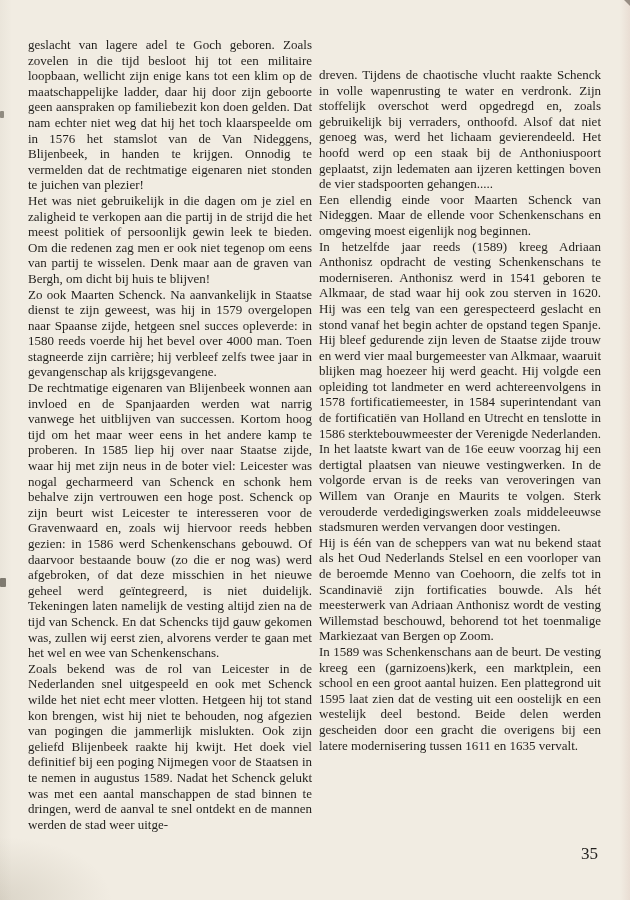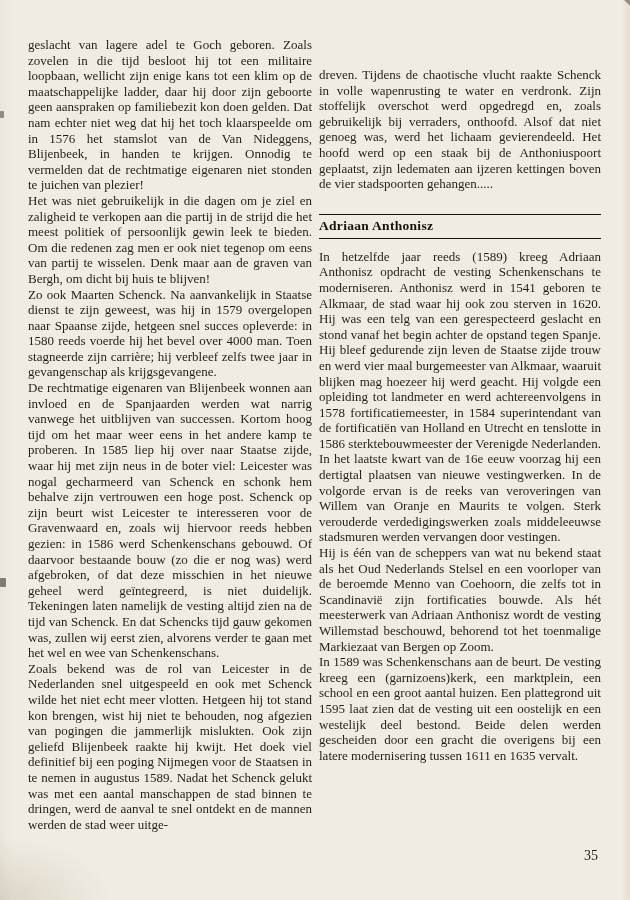--- a/index.html
+++ b/index.html
@@ -49,21 +49,21 @@
     line-height: 15px;
     font-weight: bold;
     letter-spacing: 0.3px;
     color: #14120e;
     text-align: left;
   }
   .page-number {
     position: absolute;
     right: 32px;
     bottom: 36px;
-    font-size: 14px;
+    font-size: 17px;
     color: #242220;
   }
   .edge-mark {
     position: absolute;
     background: #454035;
     border-radius: 1px;
   }
   .edge-mark.m1 { left: 0; top: 111px; width: 4px; height: 7px; opacity: .55; }
   .edge-mark.m2 { left: 0; top: 578px; width: 6px; height: 9px; opacity: .65; }
   .corner-mark {
@@ -81,24 +81,22 @@
   <div class="col col-left">
     <p>geslacht van lagere adel te Goch geboren. Zoals zovelen in die tijd besloot hij tot een militaire loopbaan, wellicht zijn enige kans tot een klim op de maatschappelijke ladder, daar hij door zijn geboorte geen aanspraken op familiebezit kon doen gelden. Dat nam echter niet weg dat hij het toch klaarspeelde om in 1576 het stamslot van de Van Nideggens, Blijenbeek, in handen te krijgen. Onnodig te vermelden dat de rechtmatige eigenaren niet stonden te juichen van plezier!</p>
     <p>Het was niet gebruikelijk in die dagen om je ziel en zaligheid te verkopen aan die partij in de strijd die het meest politiek of persoonlijk gewin leek te bieden. Om die redenen zag men er ook niet tegenop om eens van partij te wisselen. Denk maar aan de graven van Bergh, om dicht bij huis te blijven!</p>
     <p>Zo ook Maarten Schenck. Na aanvankelijk in Staatse dienst te zijn geweest, was hij in 1579 overgelopen naar Spaanse zijde, hetgeen snel succes opleverde: in 1580 reeds voerde hij het bevel over 4000 man. Toen stagneerde zijn carrière; hij verbleef zelfs twee jaar in gevangenschap als krijgsgevangene.</p>
     <p>De rechtmatige eigenaren van Blijenbeek wonnen aan invloed en de Spanjaarden werden wat narrig vanwege het uitblijven van successen. Kortom hoog tijd om het maar weer eens in het andere kamp te proberen. In 1585 liep hij over naar Staatse zijde, waar hij met zijn neus in de boter viel: Leicester was nogal gecharmeerd van Schenck en schonk hem behalve zijn vertrouwen een hoge post. Schenck op zijn beurt wist Leicester te interesseren voor de Gravenwaard en, zoals wij hiervoor reeds hebben gezien: in 1586 werd Schenkenschans gebouwd. Of daarvoor bestaande bouw (zo die er nog was) werd afgebroken, of dat deze misschien in het nieuwe geheel werd geïntegreerd, is niet duidelijk. Tekeningen laten namelijk de vesting altijd zien na de tijd van Schenck. En dat Schencks tijd gauw gekomen was, zullen wij eerst zien, alvorens verder te gaan met het wel en wee van Schenkenschans.</p>
     <p>Zoals bekend was de rol van Leicester in de Nederlanden snel uitgespeeld en ook met Schenck wilde het niet echt meer vlotten. Hetgeen hij tot stand kon brengen, wist hij niet te behouden, nog afgezien van pogingen die jammerlijk mislukten. Ook zijn geliefd Blijenbeek raakte hij kwijt. Het doek viel definitief bij een poging Nijmegen voor de Staatsen in te nemen in augustus 1589. Nadat het Schenck gelukt was met een aantal manschappen de stad binnen te dringen, werd de aanval te snel ontdekt en de mannen werden de stad weer uitge-</p>
   </div>
 
   <div class="col col-right">
     <p>dreven. Tijdens de chaotische vlucht raakte Schenck in volle wapenrusting te water en verdronk. Zijn stoffelijk overschot werd opgedregd en, zoals gebruikelijk bij verraders, onthoofd. Alsof dat niet genoeg was, werd het lichaam gevierendeeld. Het hoofd werd op een staak bij de Anthoniuspoort geplaatst, zijn ledematen aan ijzeren kettingen boven de vier stadspoorten gehangen.....</p>
+    <p>Een ellendig einde voor Maarten Schenck van Nideggen. Maar de ellende voor Schenkenschans en omgeving moest eigenlijk nog beginnen.</p>
 
-    <div class="section-heading">
-      <h2>Adriaan Anthonisz</h2>
-    </div>
 
     <p>In hetzelfde jaar reeds (1589) kreeg Adriaan Anthonisz opdracht de vesting Schenkenschans te moderniseren. Anthonisz werd in 1541 geboren te Alkmaar, de stad waar hij ook zou sterven in 1620. Hij was een telg van een gerespecteerd geslacht en stond vanaf het begin achter de opstand tegen Spanje. Hij bleef gedurende zijn leven de Staatse zijde trouw en werd vier maal burgemeester van Alkmaar, waaruit blijken mag hoezeer hij werd geacht. Hij volgde een opleiding tot landmeter en werd achtereenvolgens in 1578 fortificatiemeester, in 1584 superintendant van de fortificatiën van Holland en Utrecht en tenslotte in 1586 sterktebouwmeester der Verenigde Nederlanden. In het laatste kwart van de 16e eeuw voorzag hij een dertigtal plaatsen van nieuwe vestingwerken. In de volgorde ervan is de reeks van veroveringen van Willem van Oranje en Maurits te volgen. Sterk verouderde verdedigingswerken zoals middeleeuwse stadsmuren werden vervangen door vestingen.</p>
     <p>Hij is één van de scheppers van wat nu bekend staat als het Oud Nederlands Stelsel en een voorloper van de beroemde Menno van Coehoorn, die zelfs tot in Scandinavië zijn fortificaties bouwde. Als hét meesterwerk van Adriaan Anthonisz wordt de vesting Willemstad beschouwd, behorend tot het toenmalige Markiezaat van Bergen op Zoom.</p>
     <p>In 1589 was Schenkenschans aan de beurt. De vesting kreeg een (garnizoens)kerk, een marktplein, een school en een groot aantal huizen. Een plattegrond uit 1595 laat zien dat de vesting uit een oostelijk en een westelijk deel bestond. Beide delen werden gescheiden door een gracht die overigens bij een latere modernisering tussen 1611 en 1635 vervalt.</p>
   </div>
 
   <div class="page-number">35</div>
 
   <div class="edge-mark m1"></div>
   <div class="edge-mark m2"></div>

